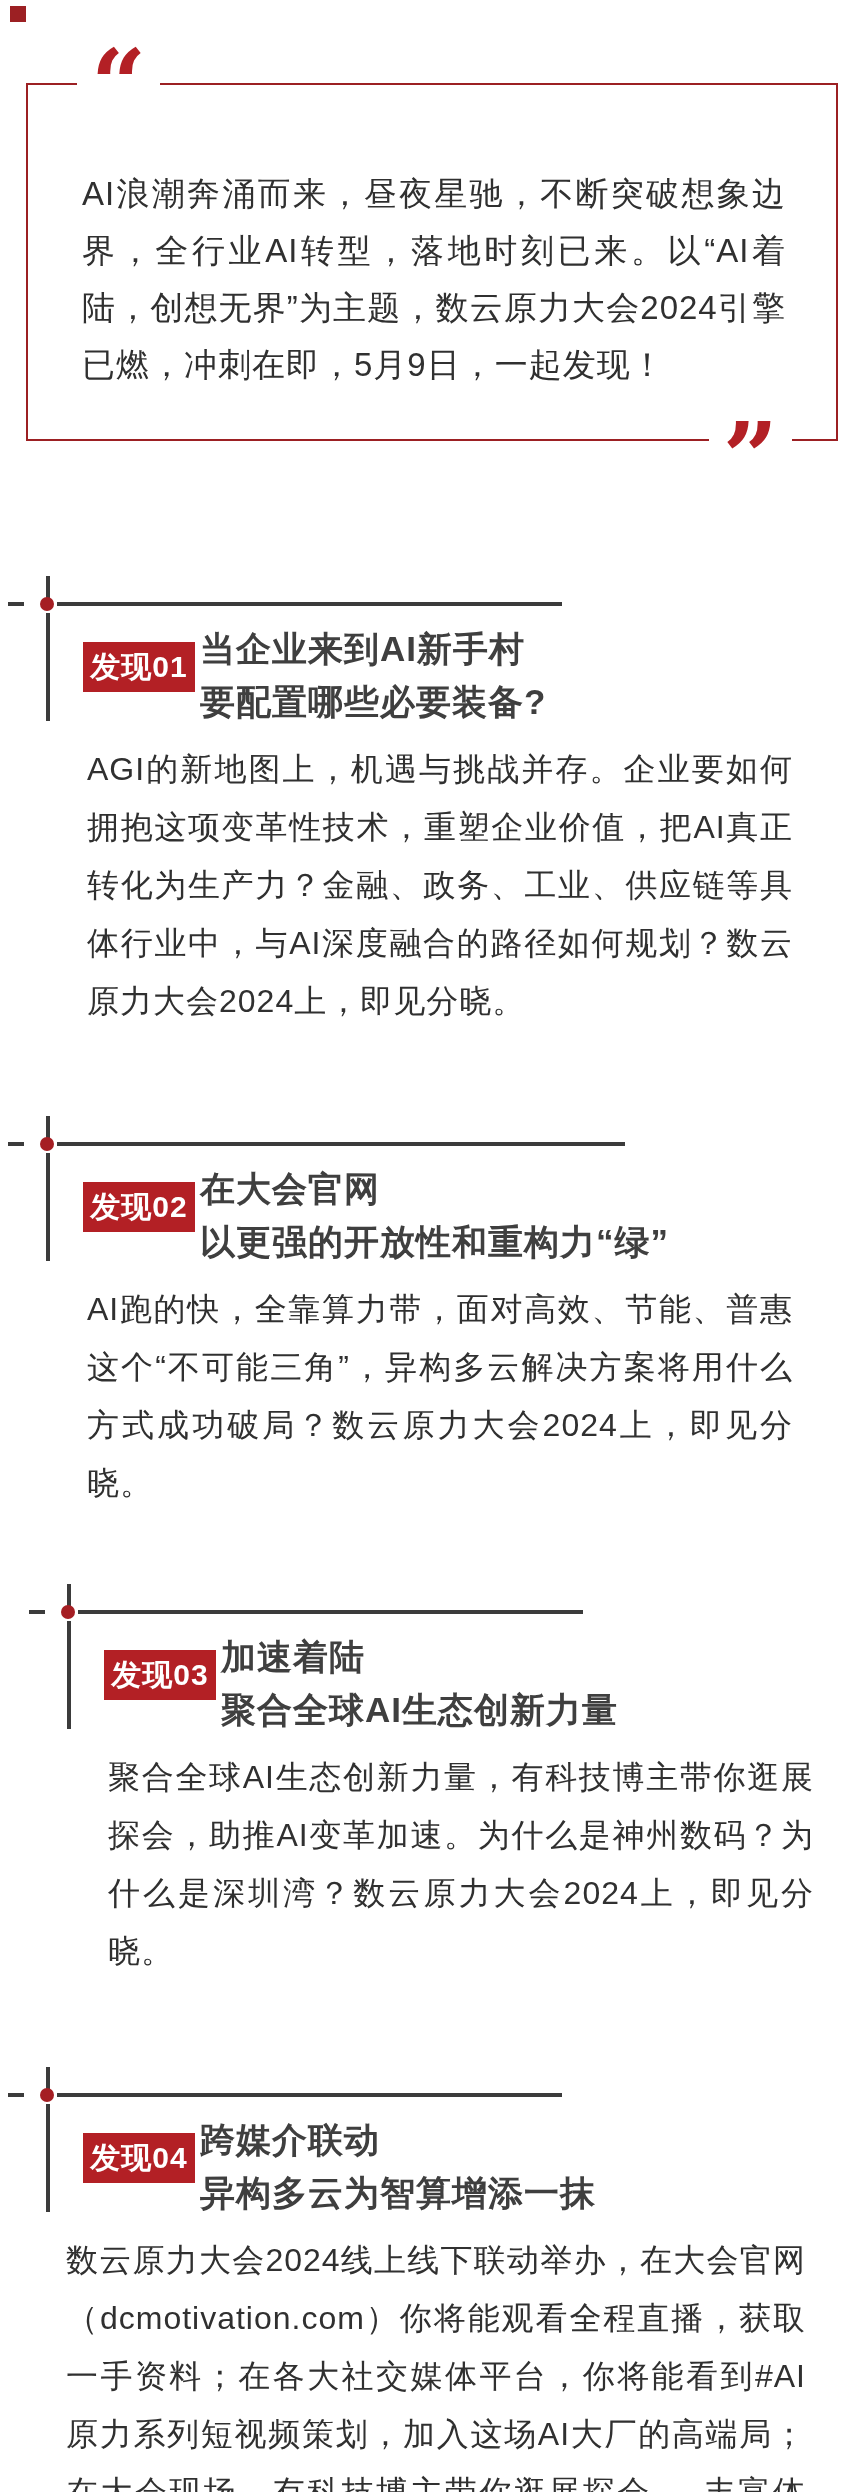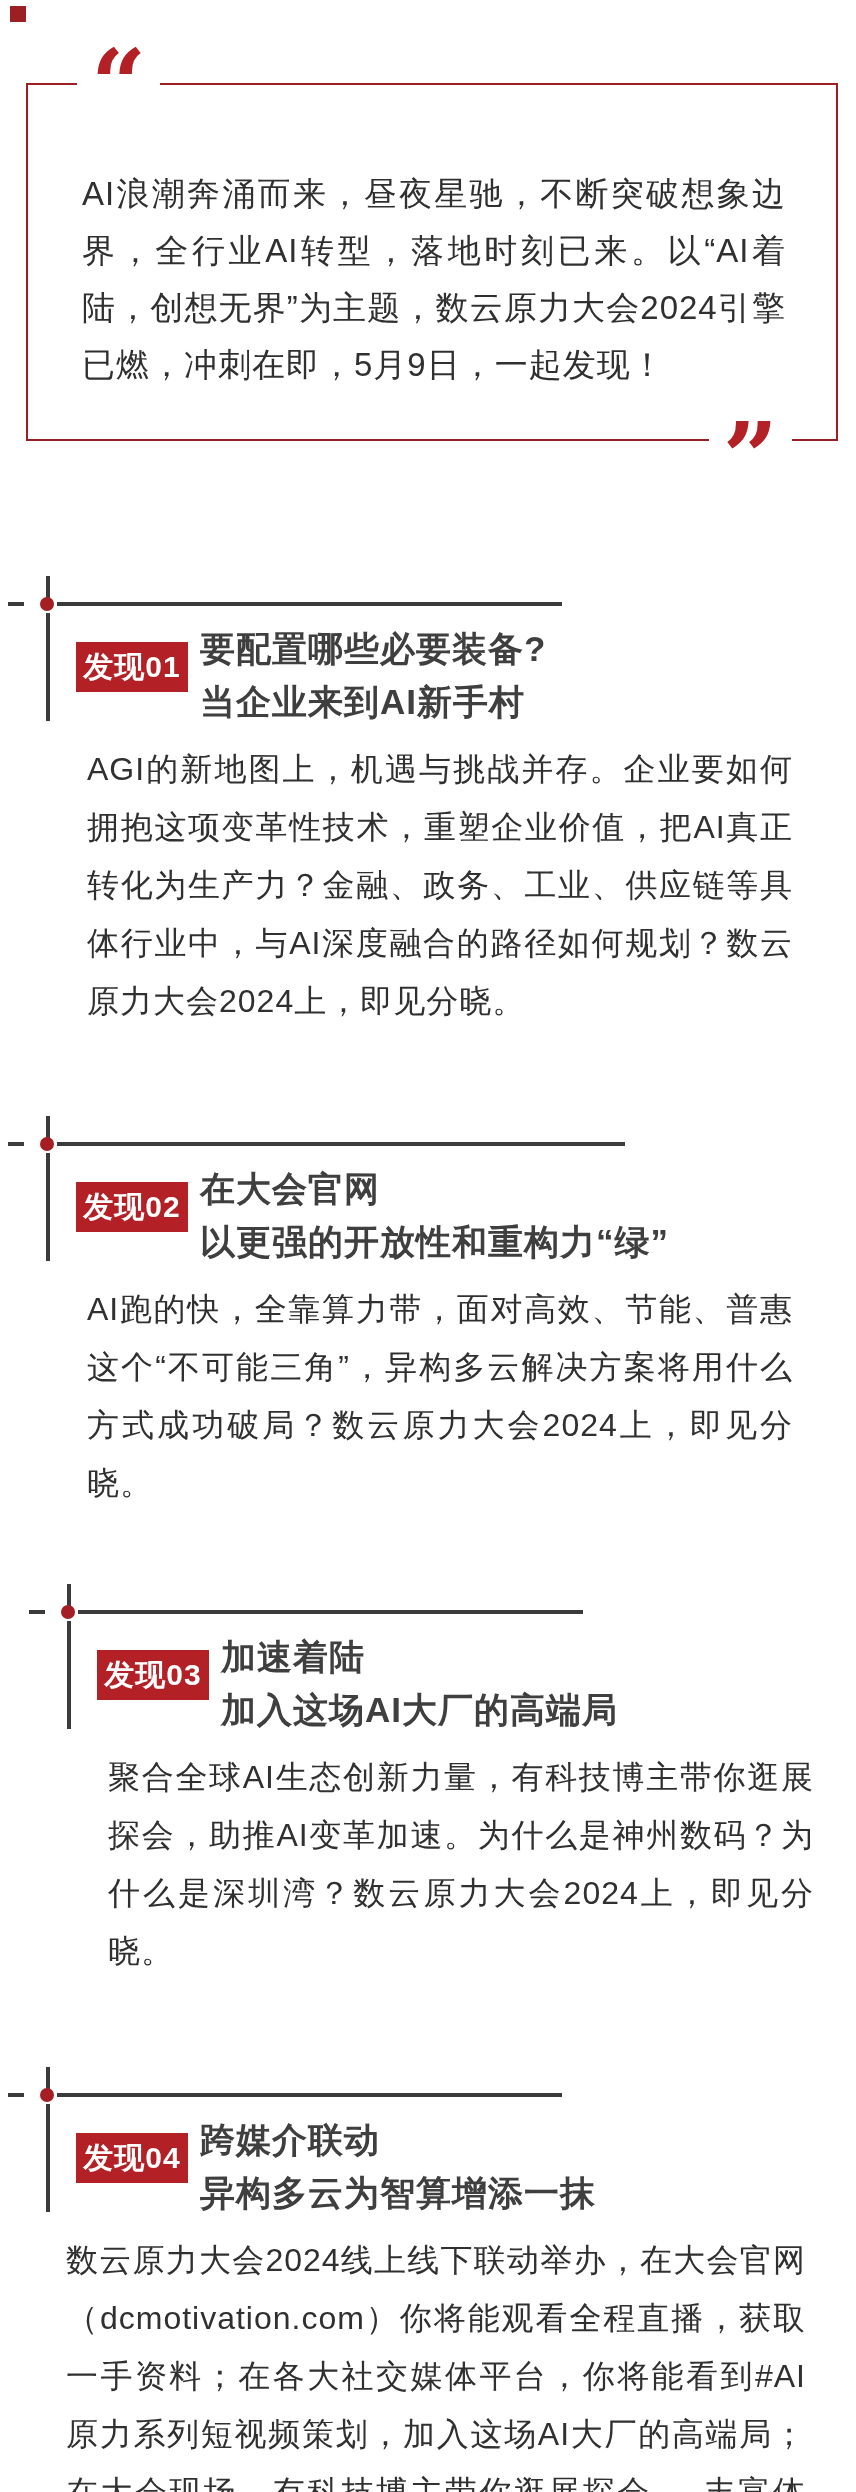--- a/index.html
+++ b/index.html
@@ -61,21 +61,21 @@
   .discover.s4 { margin-top: 87px; }
 
   .sec-header { position: relative; height: 150px; }
   .sec-header .dash  { position: absolute; left: 8px;  top: 26px; width: 16px;  height: 4px;  background: var(--rule-gray); }
   .sec-header .tick  { position: absolute; left: 46px; top: 0;    width: 4px;   height: 23px; background: var(--rule-gray); }
   .sec-header .hline { position: absolute; left: 57px; top: 26px; width: 505px; height: 4px;  background: var(--rule-gray); }
   .s2 .sec-header .hline { width: 568px; }
   .sec-header .dot   { position: absolute; left: 40px; top: 21px; width: 14px;  height: 14px; border-radius: 50%; background: var(--dot-red); }
   .sec-header .vline { position: absolute; left: 46px; top: 37px; width: 4px;   height: 108px; background: var(--rule-gray); }
   .sec-header .badge {
-    position: absolute; left: 76px; top: 66px;
+    position: absolute; left: 83px; top: 66px;
     width: 112px; height: 50px;
     background: var(--accent-red);
     color: #ffffff;
     font-size: 30px; font-weight: 700; letter-spacing: 1px;
     display: flex; align-items: center; justify-content: center;
   }
   .sec-header .titles {
     position: absolute; left: 200px; top: 46px;
     font-size: 35px; font-weight: 700;
     line-height: 53px; letter-spacing: 1px;
@@ -108,22 +108,22 @@
 
   <section class="discover s1">
     <div class="sec-header">
       <span class="dash"></span>
       <span class="tick"></span>
       <span class="hline"></span>
       <span class="dot"></span>
       <span class="vline"></span>
       <span class="badge">发现01</span>
       <div class="titles">
+        <div>当企业来到AI新手村</div>
         <div>要配置哪些必要装备?</div>
-        <div>当企业来到AI新手村</div>
       </div>
     </div>
     <p class="sec-body">AGI的新地图上，机遇与挑战并存。企业要如何拥抱这项变革性技术，重塑企业价值，把AI真正转化为生产力？金融、政务、工业、供应链等具体行业中，与AI深度融合的路径如何规划？数云原力大会2024上，即见分晓。</p>
   </section>
 
   <section class="discover s2">
     <div class="sec-header">
       <span class="dash"></span>
       <span class="tick"></span>
       <span class="hline"></span>
@@ -141,21 +141,21 @@
   <section class="discover s3">
     <div class="sec-header">
       <span class="dash"></span>
       <span class="tick"></span>
       <span class="hline"></span>
       <span class="dot"></span>
       <span class="vline"></span>
       <span class="badge">发现03</span>
       <div class="titles">
         <div>加速着陆</div>
-        <div>加入这场AI大厂的高端局</div>
+        <div>聚合全球AI生态创新力量</div>
       </div>
     </div>
     <p class="sec-body">聚合全球AI生态创新力量，有科技博主带你逛展探会，助推AI变革加速。为什么是神州数码？为什么是深圳湾？数云原力大会2024上，即见分晓。</p>
   </section>
 
   <section class="discover s4">
     <div class="sec-header">
       <span class="dash"></span>
       <span class="tick"></span>
       <span class="hline"></span>

